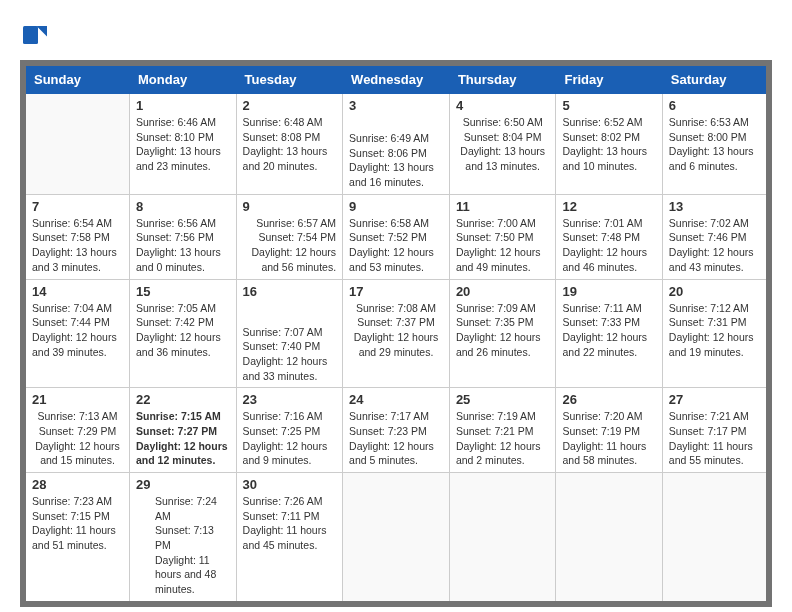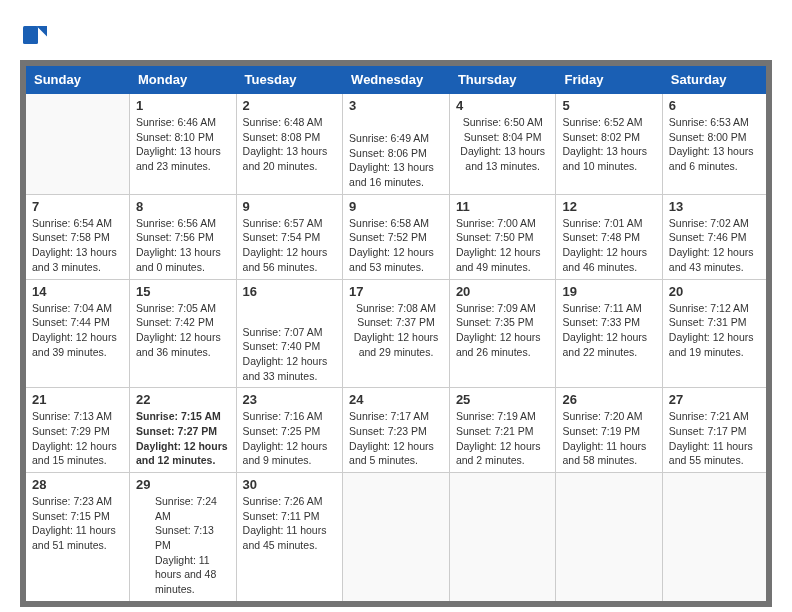--- a/index.html
+++ b/index.html
@@ -162,21 +162,21 @@
 Daylight: 13 hours and 3 minutes.</div>
         </td>
         <td>
           <div class="day-number">8</div>
           <div class="day-info" style="white-space: pre-line;">Sunrise: 6:56 AM
 Sunset: 7:56 PM
 Daylight: 13 hours and 0 minutes.</div>
         </td>
         <td>
           <div class="day-number">9</div>
-          <div class="day-info" style="white-space: pre-line;">Sunrise: 6:57 AM
+          <div class="day-info" style="white-space: pre-line; text-align: right;">Sunrise: 6:57 AM
 Sunset: 7:54 PM
 Daylight: 12 hours and 56 minutes.</div>
         </td>
         <td>
           <div class="day-number">9</div>
           <div class="day-info" style="white-space: pre-line;">Sunrise: 6:58 AM
 Sunset: 7:52 PM
 Daylight: 12 hours and 53 minutes.</div>
         </td>
         <td>
@@ -238,21 +238,21 @@
         <td>
           <div class="day-number">20</div>
           <div class="day-info" style="white-space: pre-line;">Sunrise: 7:12 AM
 Sunset: 7:31 PM
 Daylight: 12 hours and 19 minutes.</div>
         </td>
       </tr>
       <tr>
         <td>
           <div class="day-number">21</div>
-          <div class="day-info" style="white-space: pre-line;">Sunrise: 7:13 AM
+          <div class="day-info" style="white-space: pre-line; text-align: center;">Sunrise: 7:13 AM
 Sunset: 7:29 PM
 Daylight: 12 hours and 15 minutes.</div>
         </td>
         <td>
           <div class="day-number">22</div>
           <div class="day-info" style="white-space: pre-line; font-weight: bold;">Sunrise: 7:15 AM
 Sunset: 7:27 PM
 Daylight: 12 hours and 12 minutes.</div>
         </td>
         <td>

